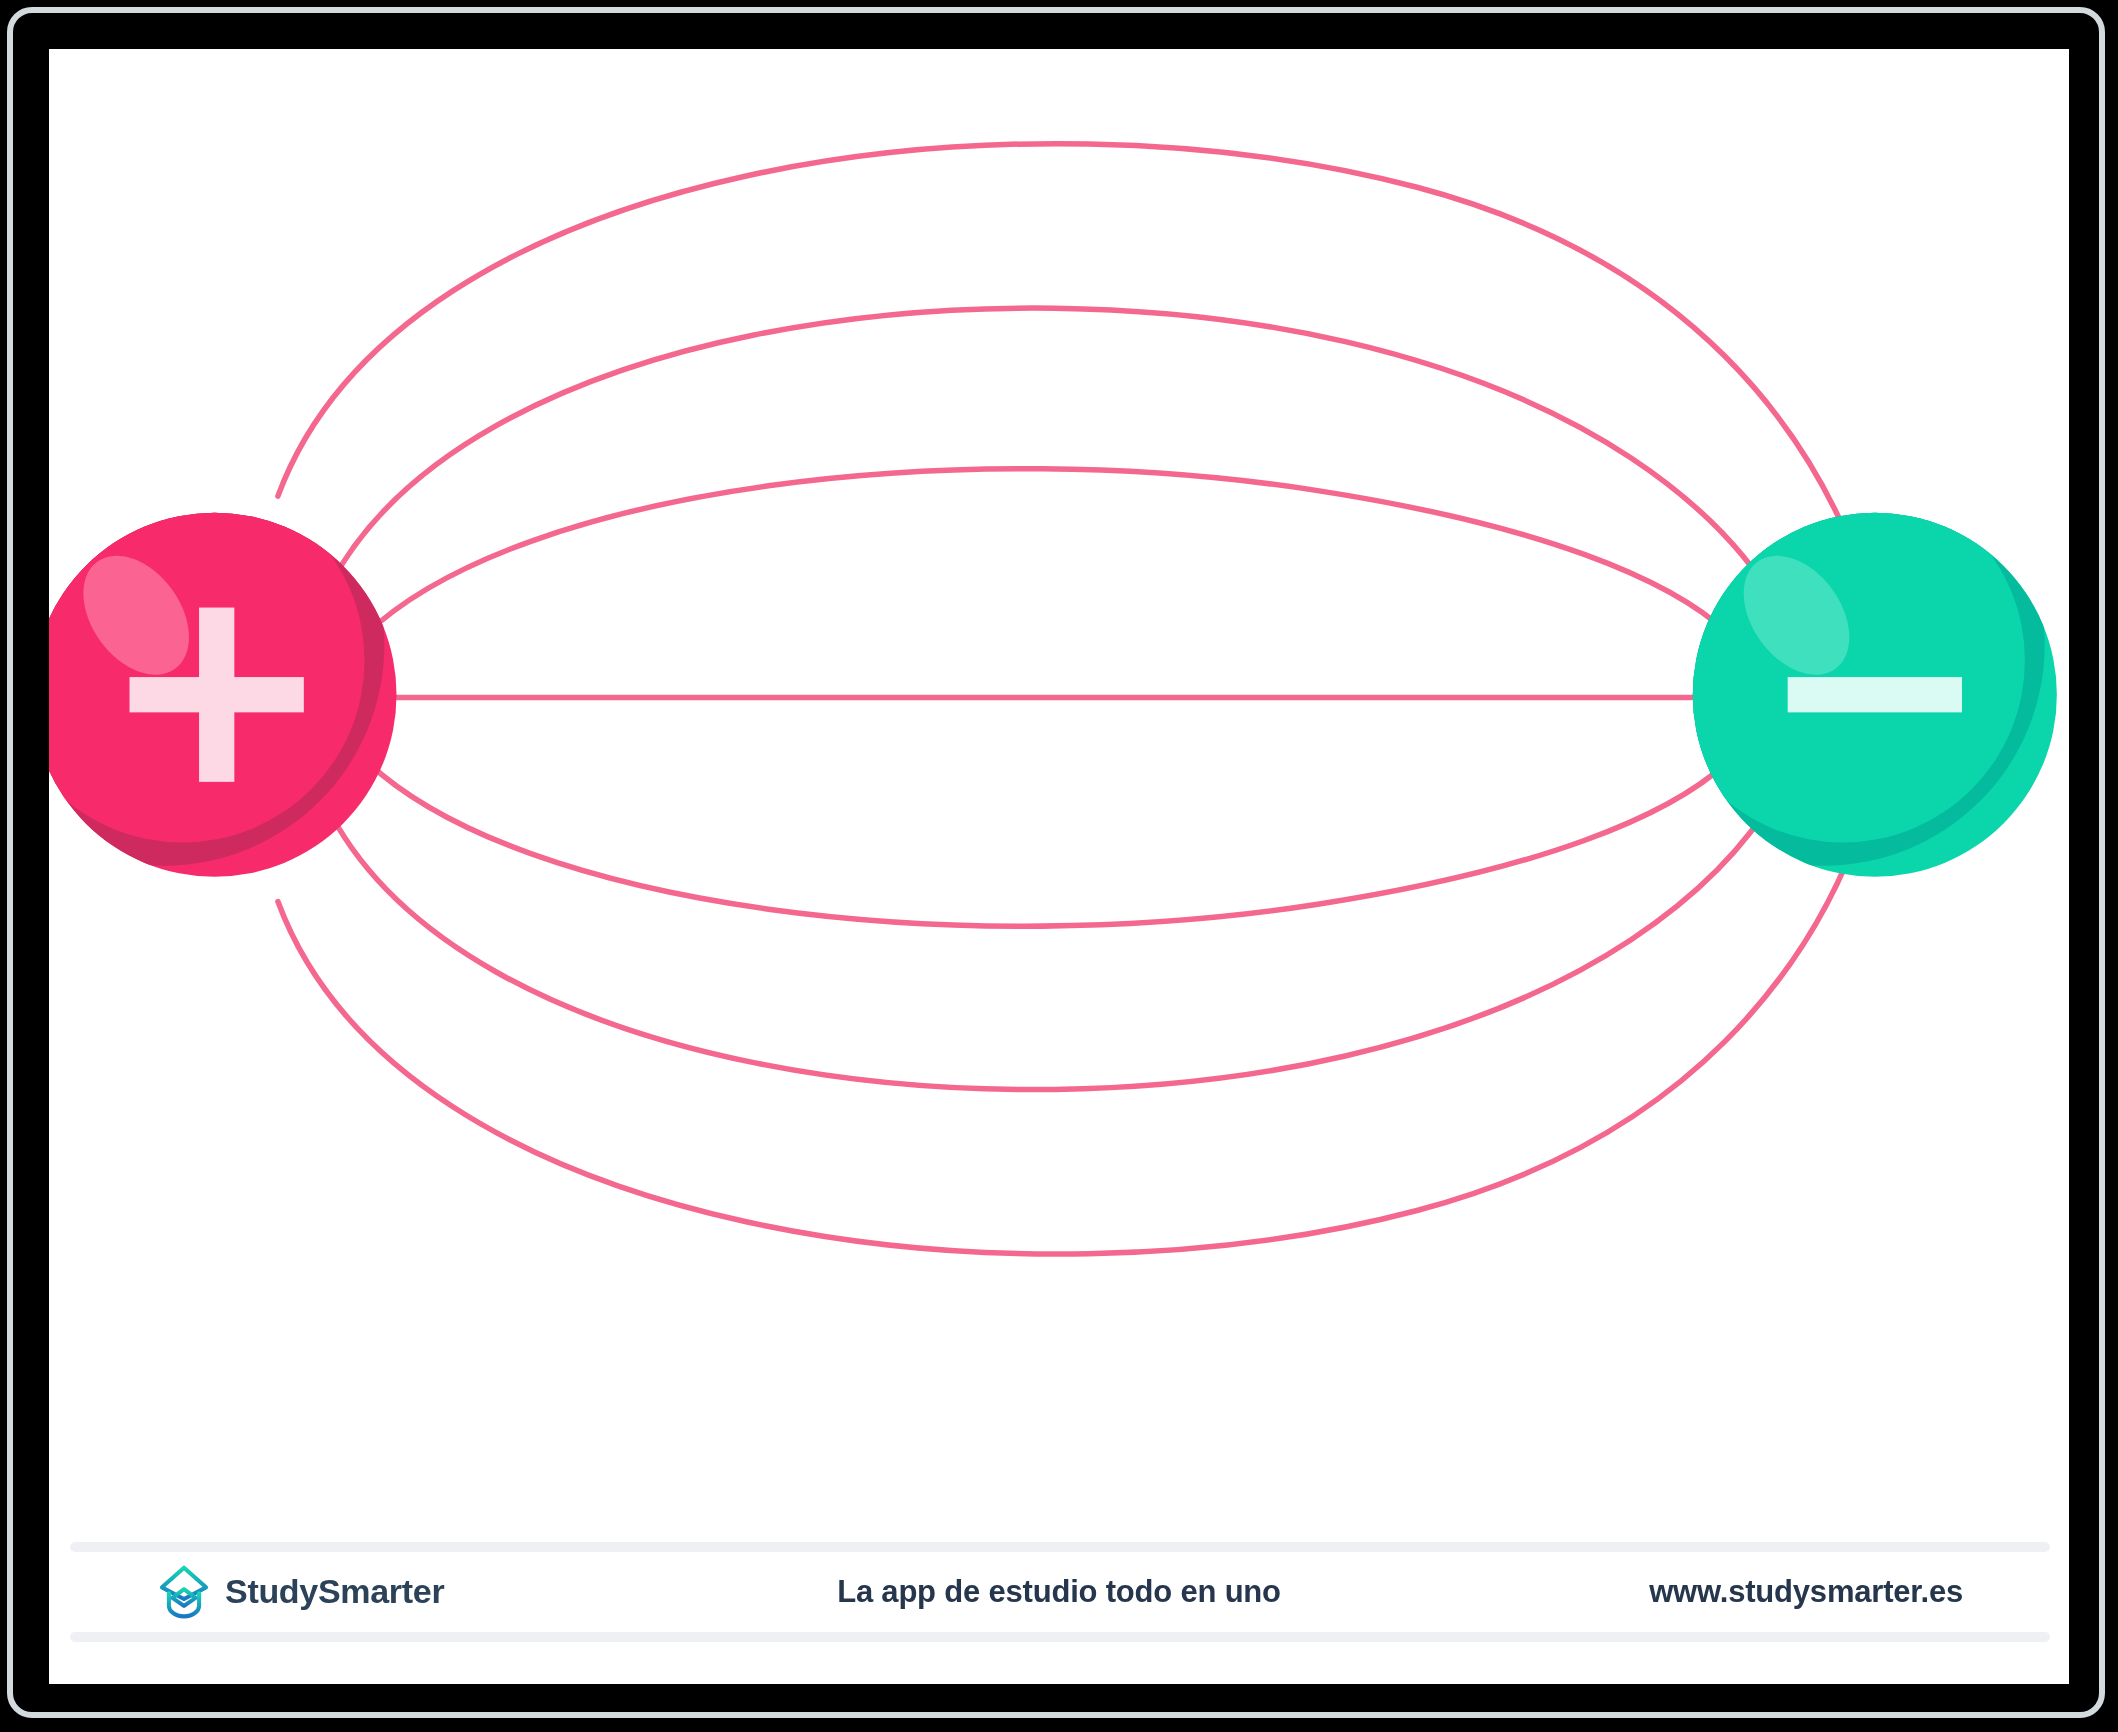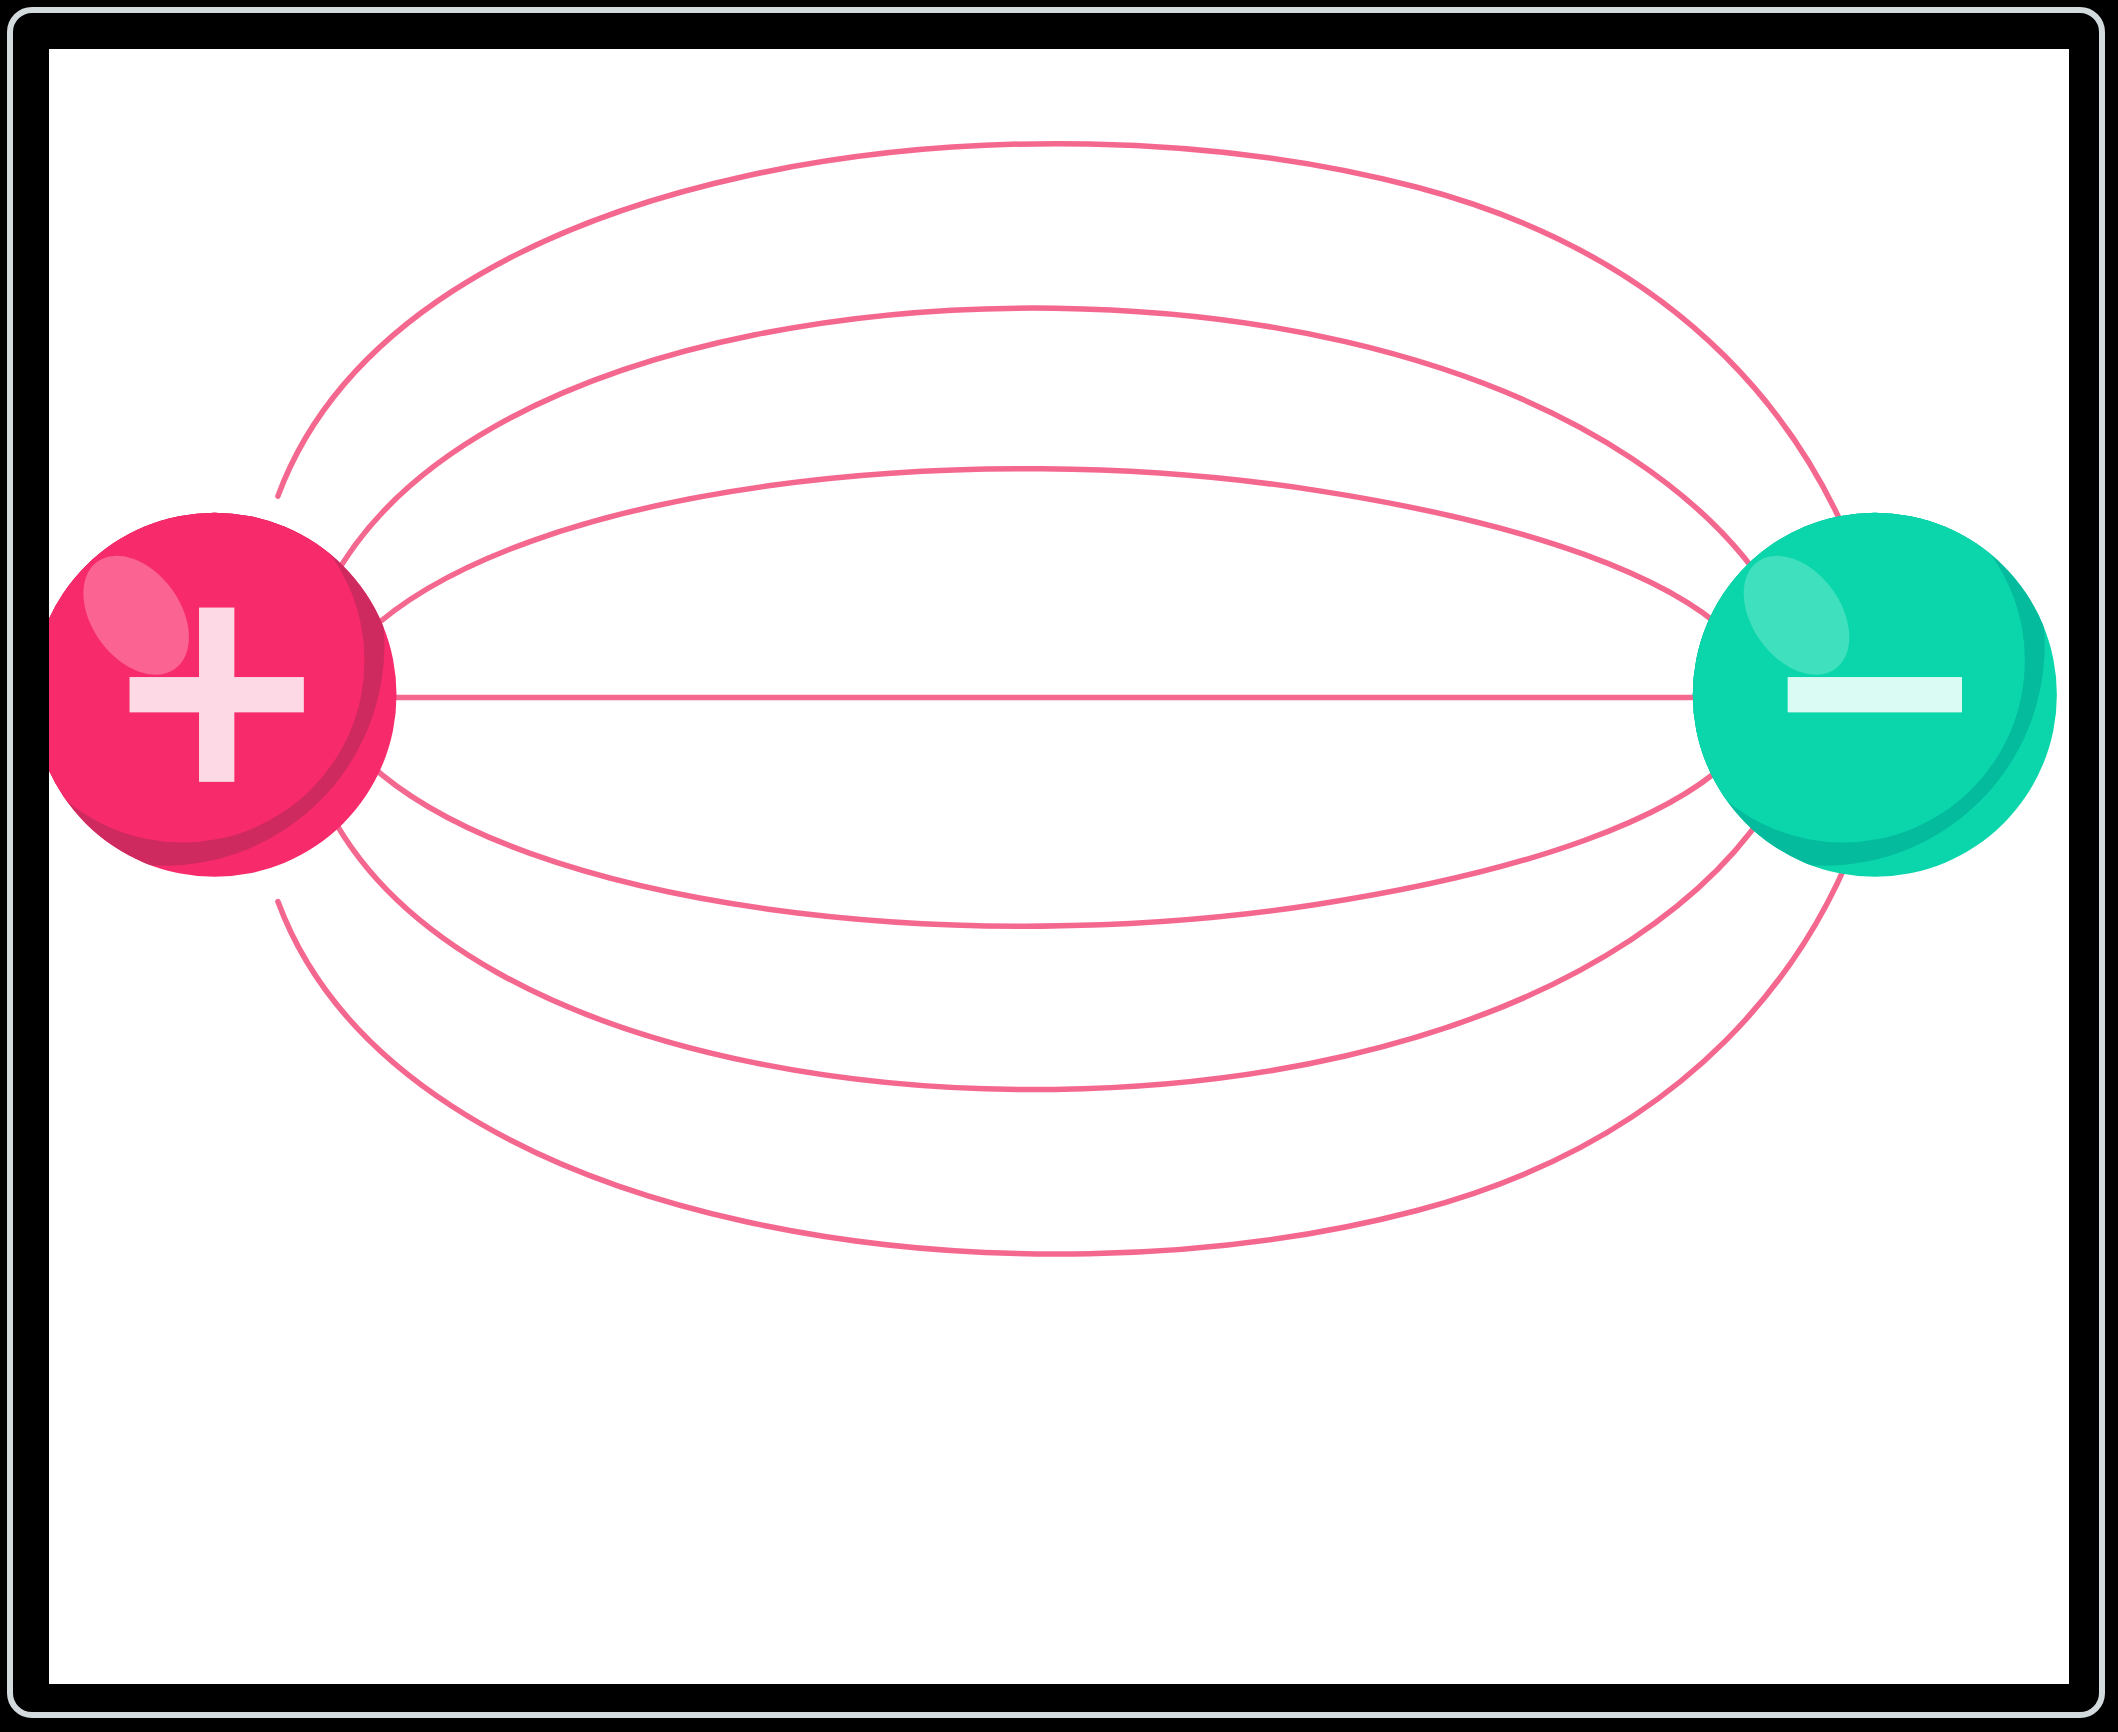--- a/index.html
+++ b/index.html
@@ -200,16 +200,43 @@
             <ellipse cx="3168" cy="1026" rx="80" ry="120" fill="#3ee0bd" transform="rotate(-36 3168 1026)"></ellipse>
           </g>
 
           <g fill="#d9fbf3">
             <rect x="3152" y="1138" width="316" height="64"></rect>
           </g>
         </g>
       </svg>
     </div>
 
+    <div id="footer-wrap">
+      <div class="rule" id="rule-top"></div>
+      <div class="rule" id="rule-bot"></div>
+
+      <div id="footer-row">
+
+        <div id="brand">
+          <svg id="brand-logo" viewBox="0 0 100 100">
+            <g fill="none" stroke="url(#logo-grad)" stroke-width="7" stroke-linejoin="round" stroke-linecap="round">
+
+              <path d="M50 8 L88 42 L50 62 L12 42 Z"></path>
+
+              <path d="M24 52 L24 74 C24 82 34 92 50 92 C66 92 76 82 76 74 L76 52"></path>
+
+              <path d="M50 45 L70 60 L50 74 L30 60 Z"></path>
+
+              <path d="M50 8 L50 45"></path>
+            </g>
+          </svg>
+          <span id="brand-name">StudySmarter</span>
+        </div>
+
+        <div id="tagline">La app de estudio todo en uno</div>
+
+        <div id="site-url">www.studysmarter.es</div>
+      </div>
+    </div>
 
   </div>
 </div>
 
 
 </body></html>

